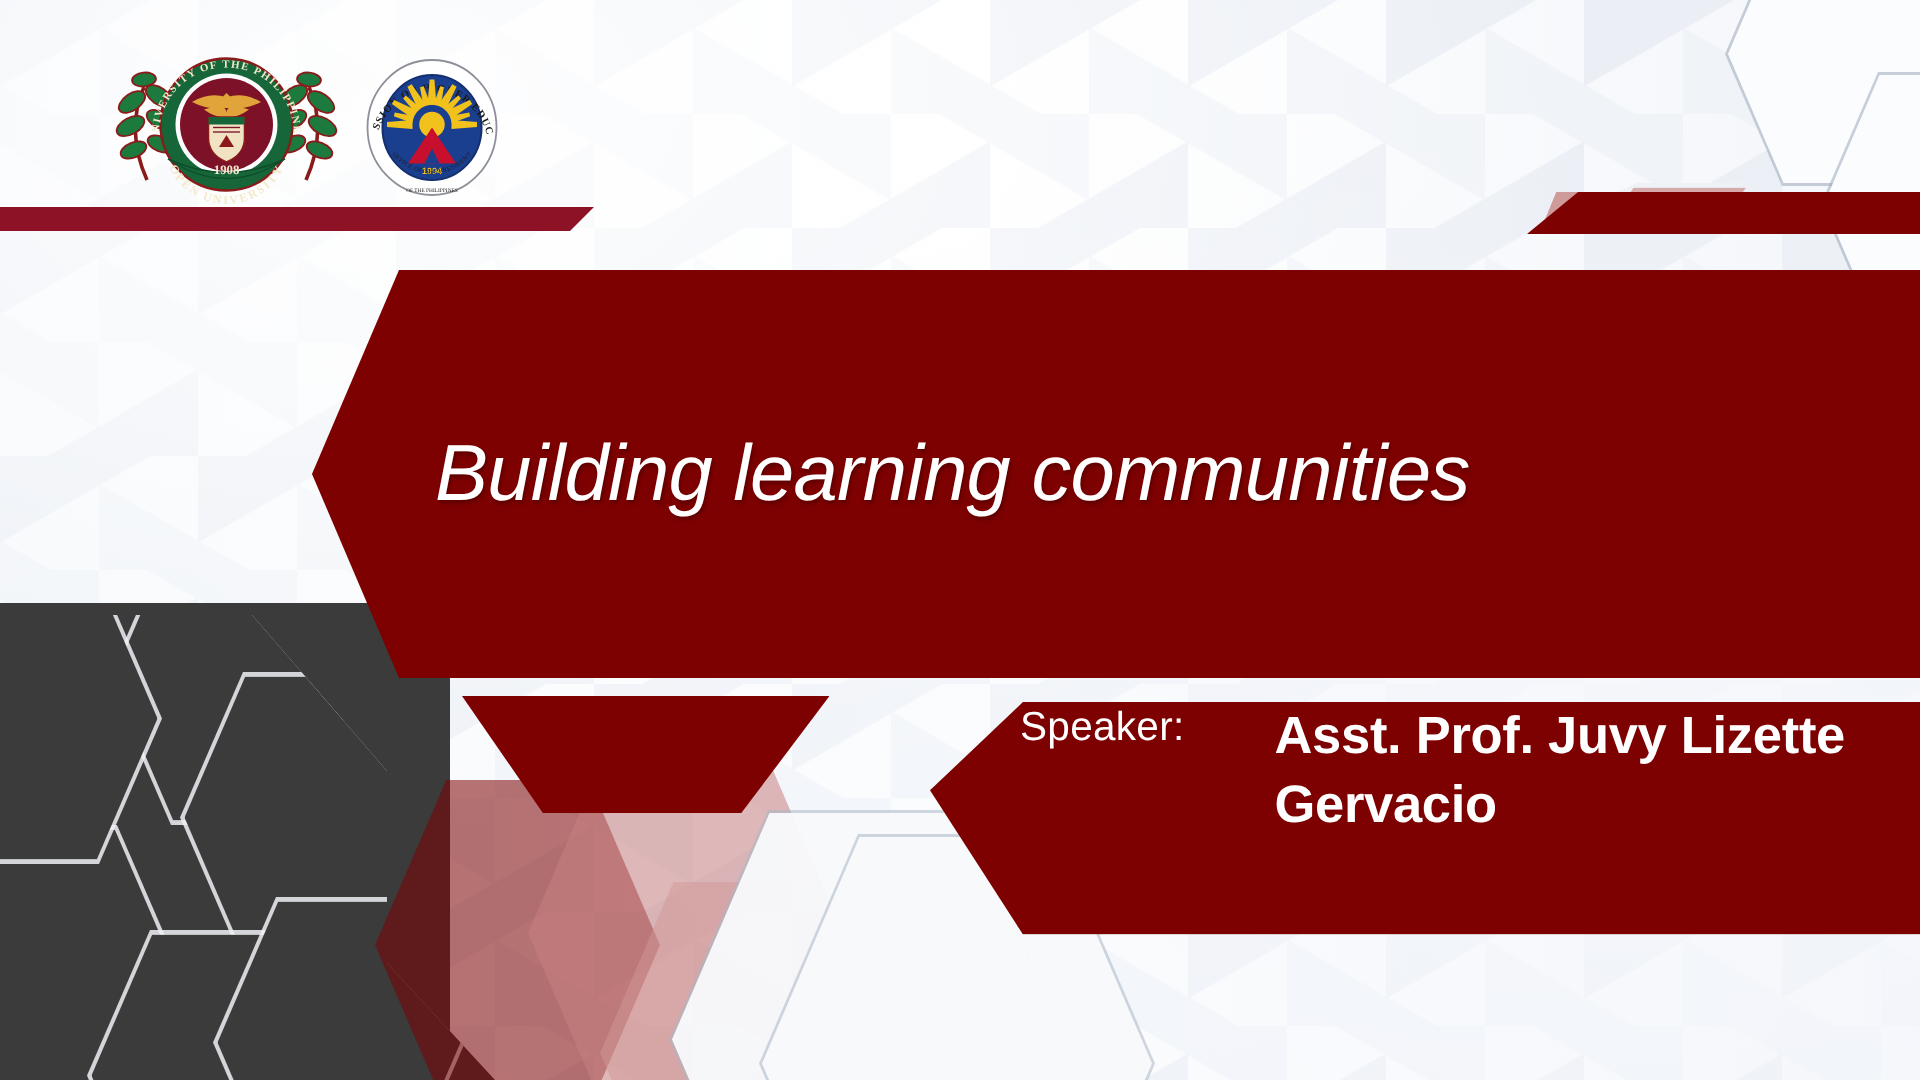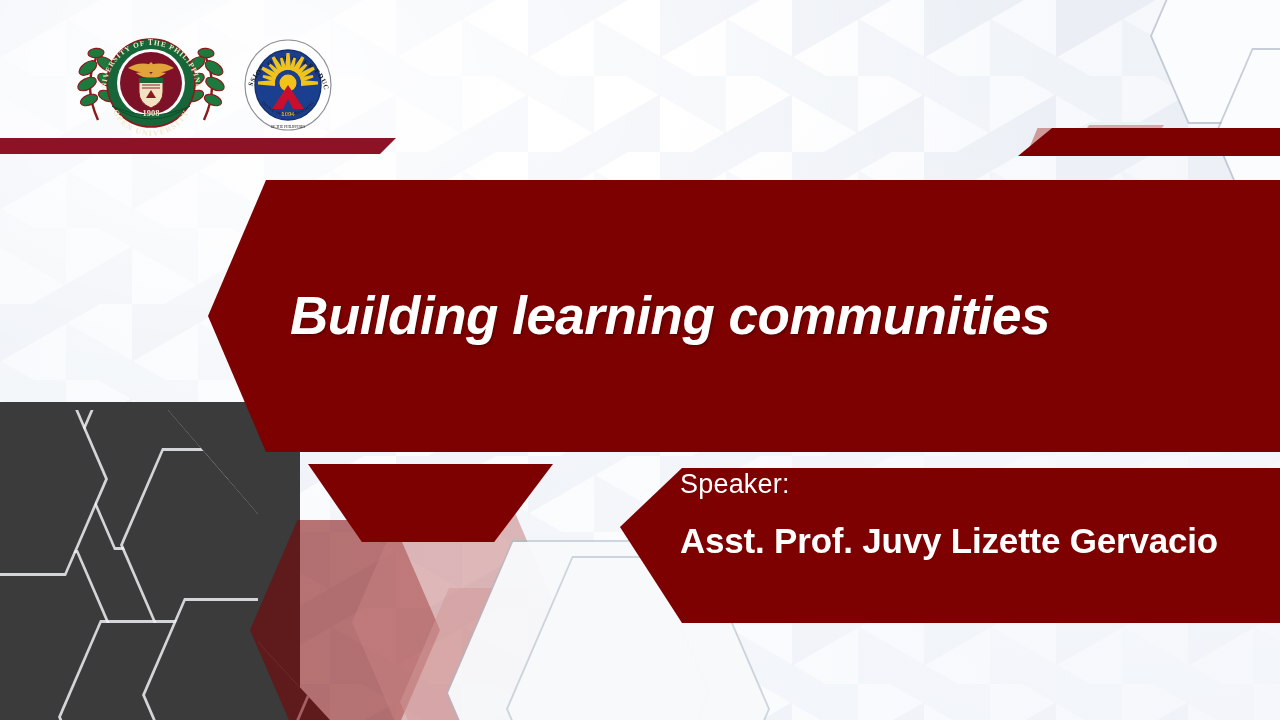--- a/index.html
+++ b/index.html
@@ -75,50 +75,50 @@
     background:#7e0101;
     clip-path: polygon(58px 0, 100% 0, 100% 100%, 58px 100%, 0 50%);
     box-shadow:0 3px 7px rgba(0,0,0,.22);
     display:flex; align-items:center;
   }
   .title-text {
     margin-left:82px; margin-right:40px;
     color:#ffffff;
     font-size:53px;
     line-height:1.15;
-    font-weight:bold;
+    font-weight:normal;
     font-style:italic;
     letter-spacing:-0.5px;
     text-shadow:1px 2px 3px rgba(0,0,0,.28);
     font-stretch:condensed;
     max-width:940px;
   }
 
   
   .trapezoid {
     position:absolute; left:308px; top:464px; width:245px; height:78px;
     background:#7e0101;
     clip-path: polygon(0 0, 100% 0, 76% 100%, 22% 100%);
   }
 
   
   .speaker-banner {
     position:absolute; left:620px; top:468px; width:660px; height:155px;
     background:#7e0101;
     clip-path: polygon(62px 0, 100% 0, 100% 100%, 62px 100%, 0 38%);
     box-shadow:0 3px 7px rgba(0,0,0,.2);
-    display:flex; flex-direction:column; justify-content:flex-start;
+    display:flex; justify-content:flex-start;
   }
   .speaker-label {
     margin-left:60px; color:#ffffff; font-size:27px; font-weight:normal;
     line-height:1.25; letter-spacing:.2px;
   }
   .speaker-name {
     margin-left:60px; color:#ffffff; font-size:35px; font-weight:bold;
-    line-height:1.3; letter-spacing:-.2px; margin-top:16px;
+    line-height:1.3; letter-spacing:-.2px; margin-top:0;
   }
 
   
   .dark-region {
     position:absolute; left:0; top:402px; width:390px; height:318px;
     background:#3b3b3b;
     clip-path: polygon(0 8px, 168px 8px, 258px 112px, 258px 240px, 330px 318px, 0 318px);
     overflow:hidden;
   }
   .dark-region-2 {

